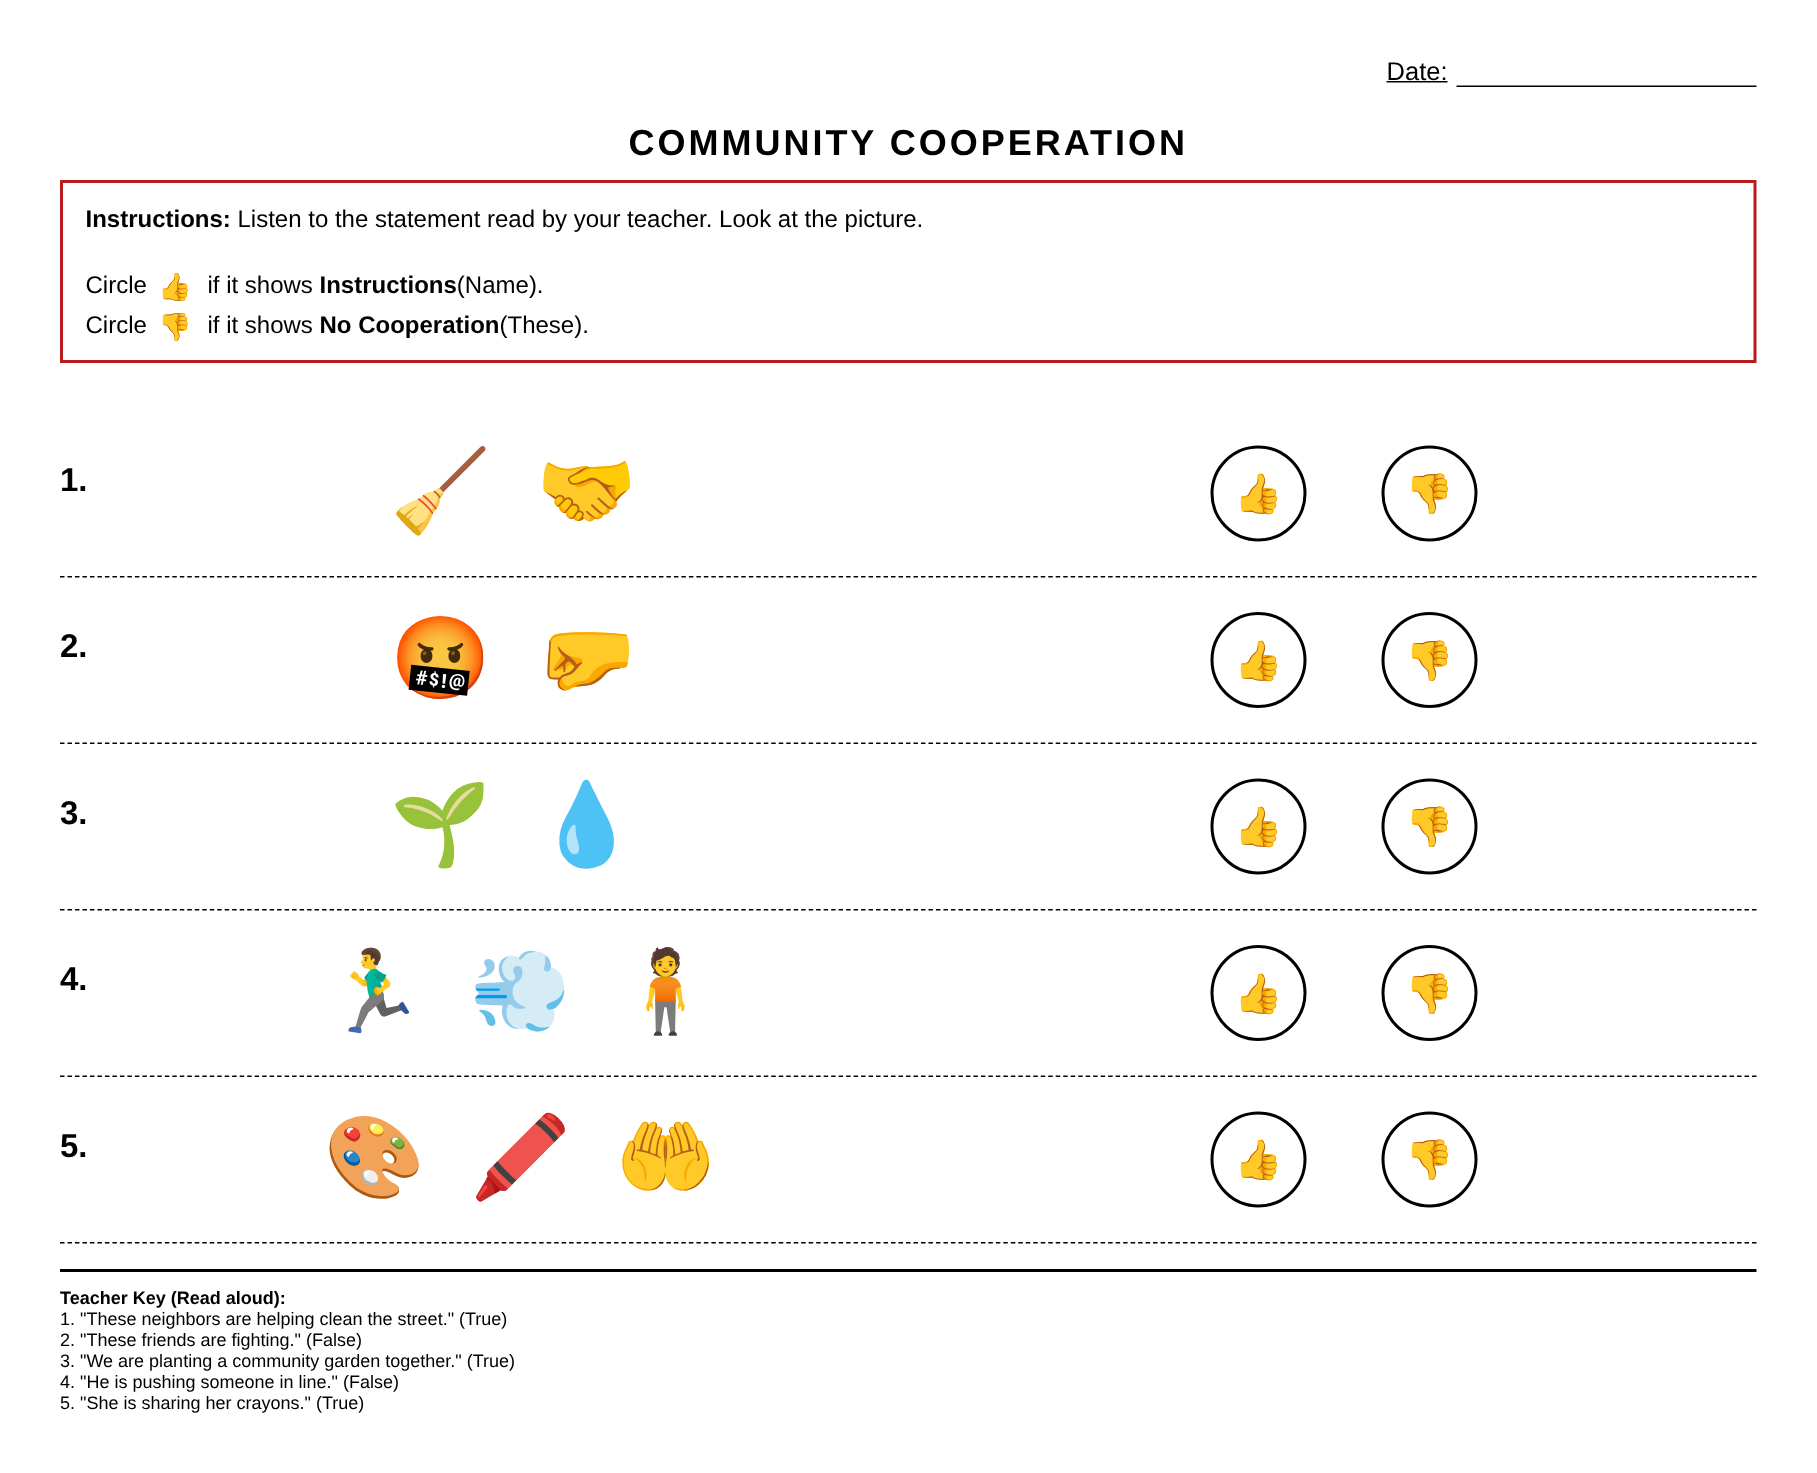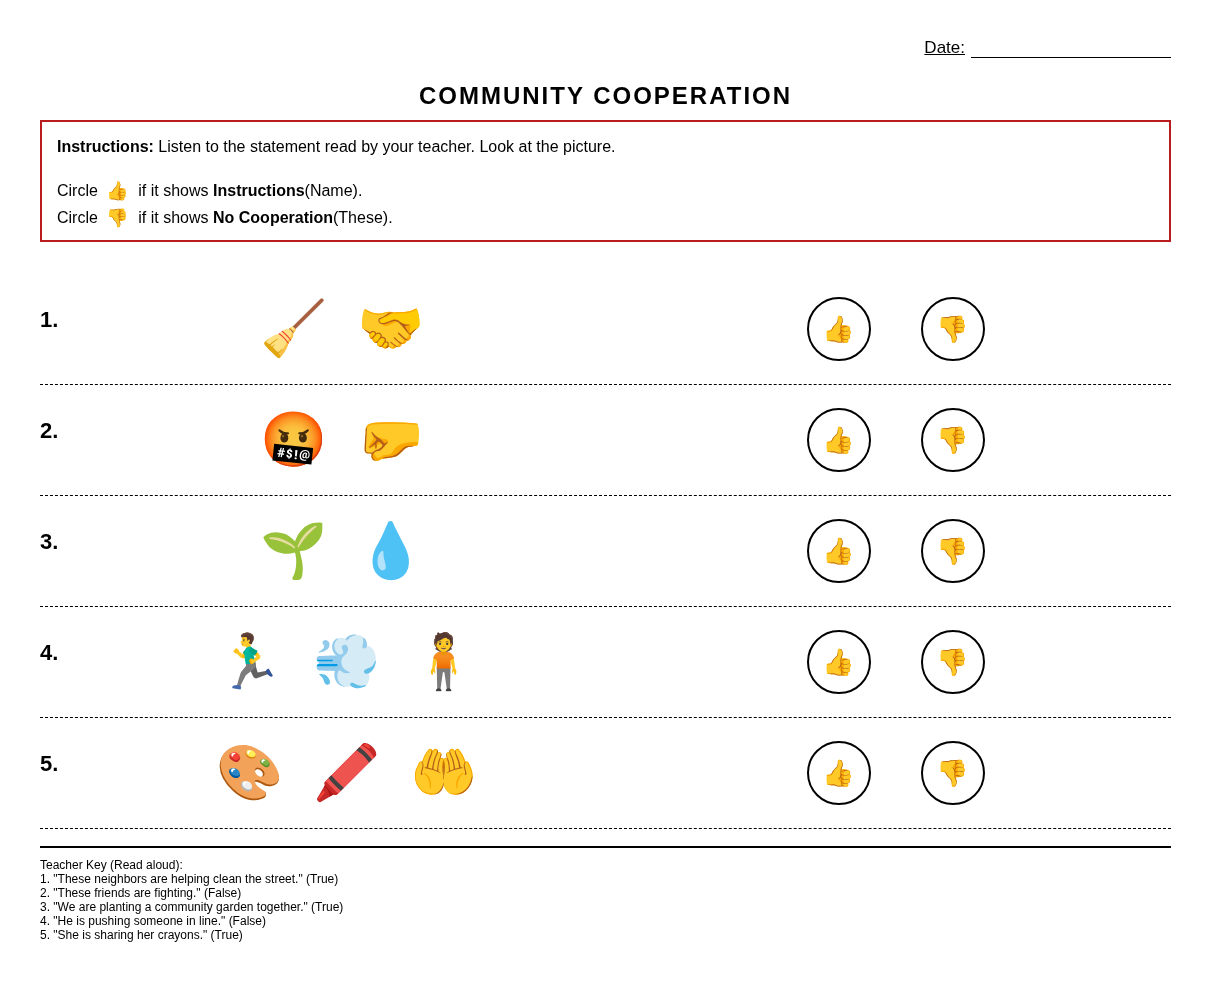--- a/index.html
+++ b/index.html
@@ -43,21 +43,21 @@
     position: absolute; top: 24px; width: 60px; height: 60px; border: 2px solid #000;
     border-radius: 50%; display: flex; align-items: center; justify-content: center;
     font-size: 26px; cursor: pointer; background: #fff;
   }
   .choice.up { left: 767px; }
   .choice.down { left: 881px; }
   .rule {
     position: absolute; top: 846px; left: 40px; width: 1131px; border-top: 2px solid #000;
   }
   .key { position: absolute; top: 858px; left: 40px; font-size: 12px; line-height: 14px; }
-  .key .key-title { font-weight: normal; }
+  .key .key-title { font-weight: bold; }
 </style>
 </head>
 <body>
 
 <div class="header-row">
   <div class="field date">
     <span>Date:</span>
     <span class="line"></span>
   </div>
 </div>

